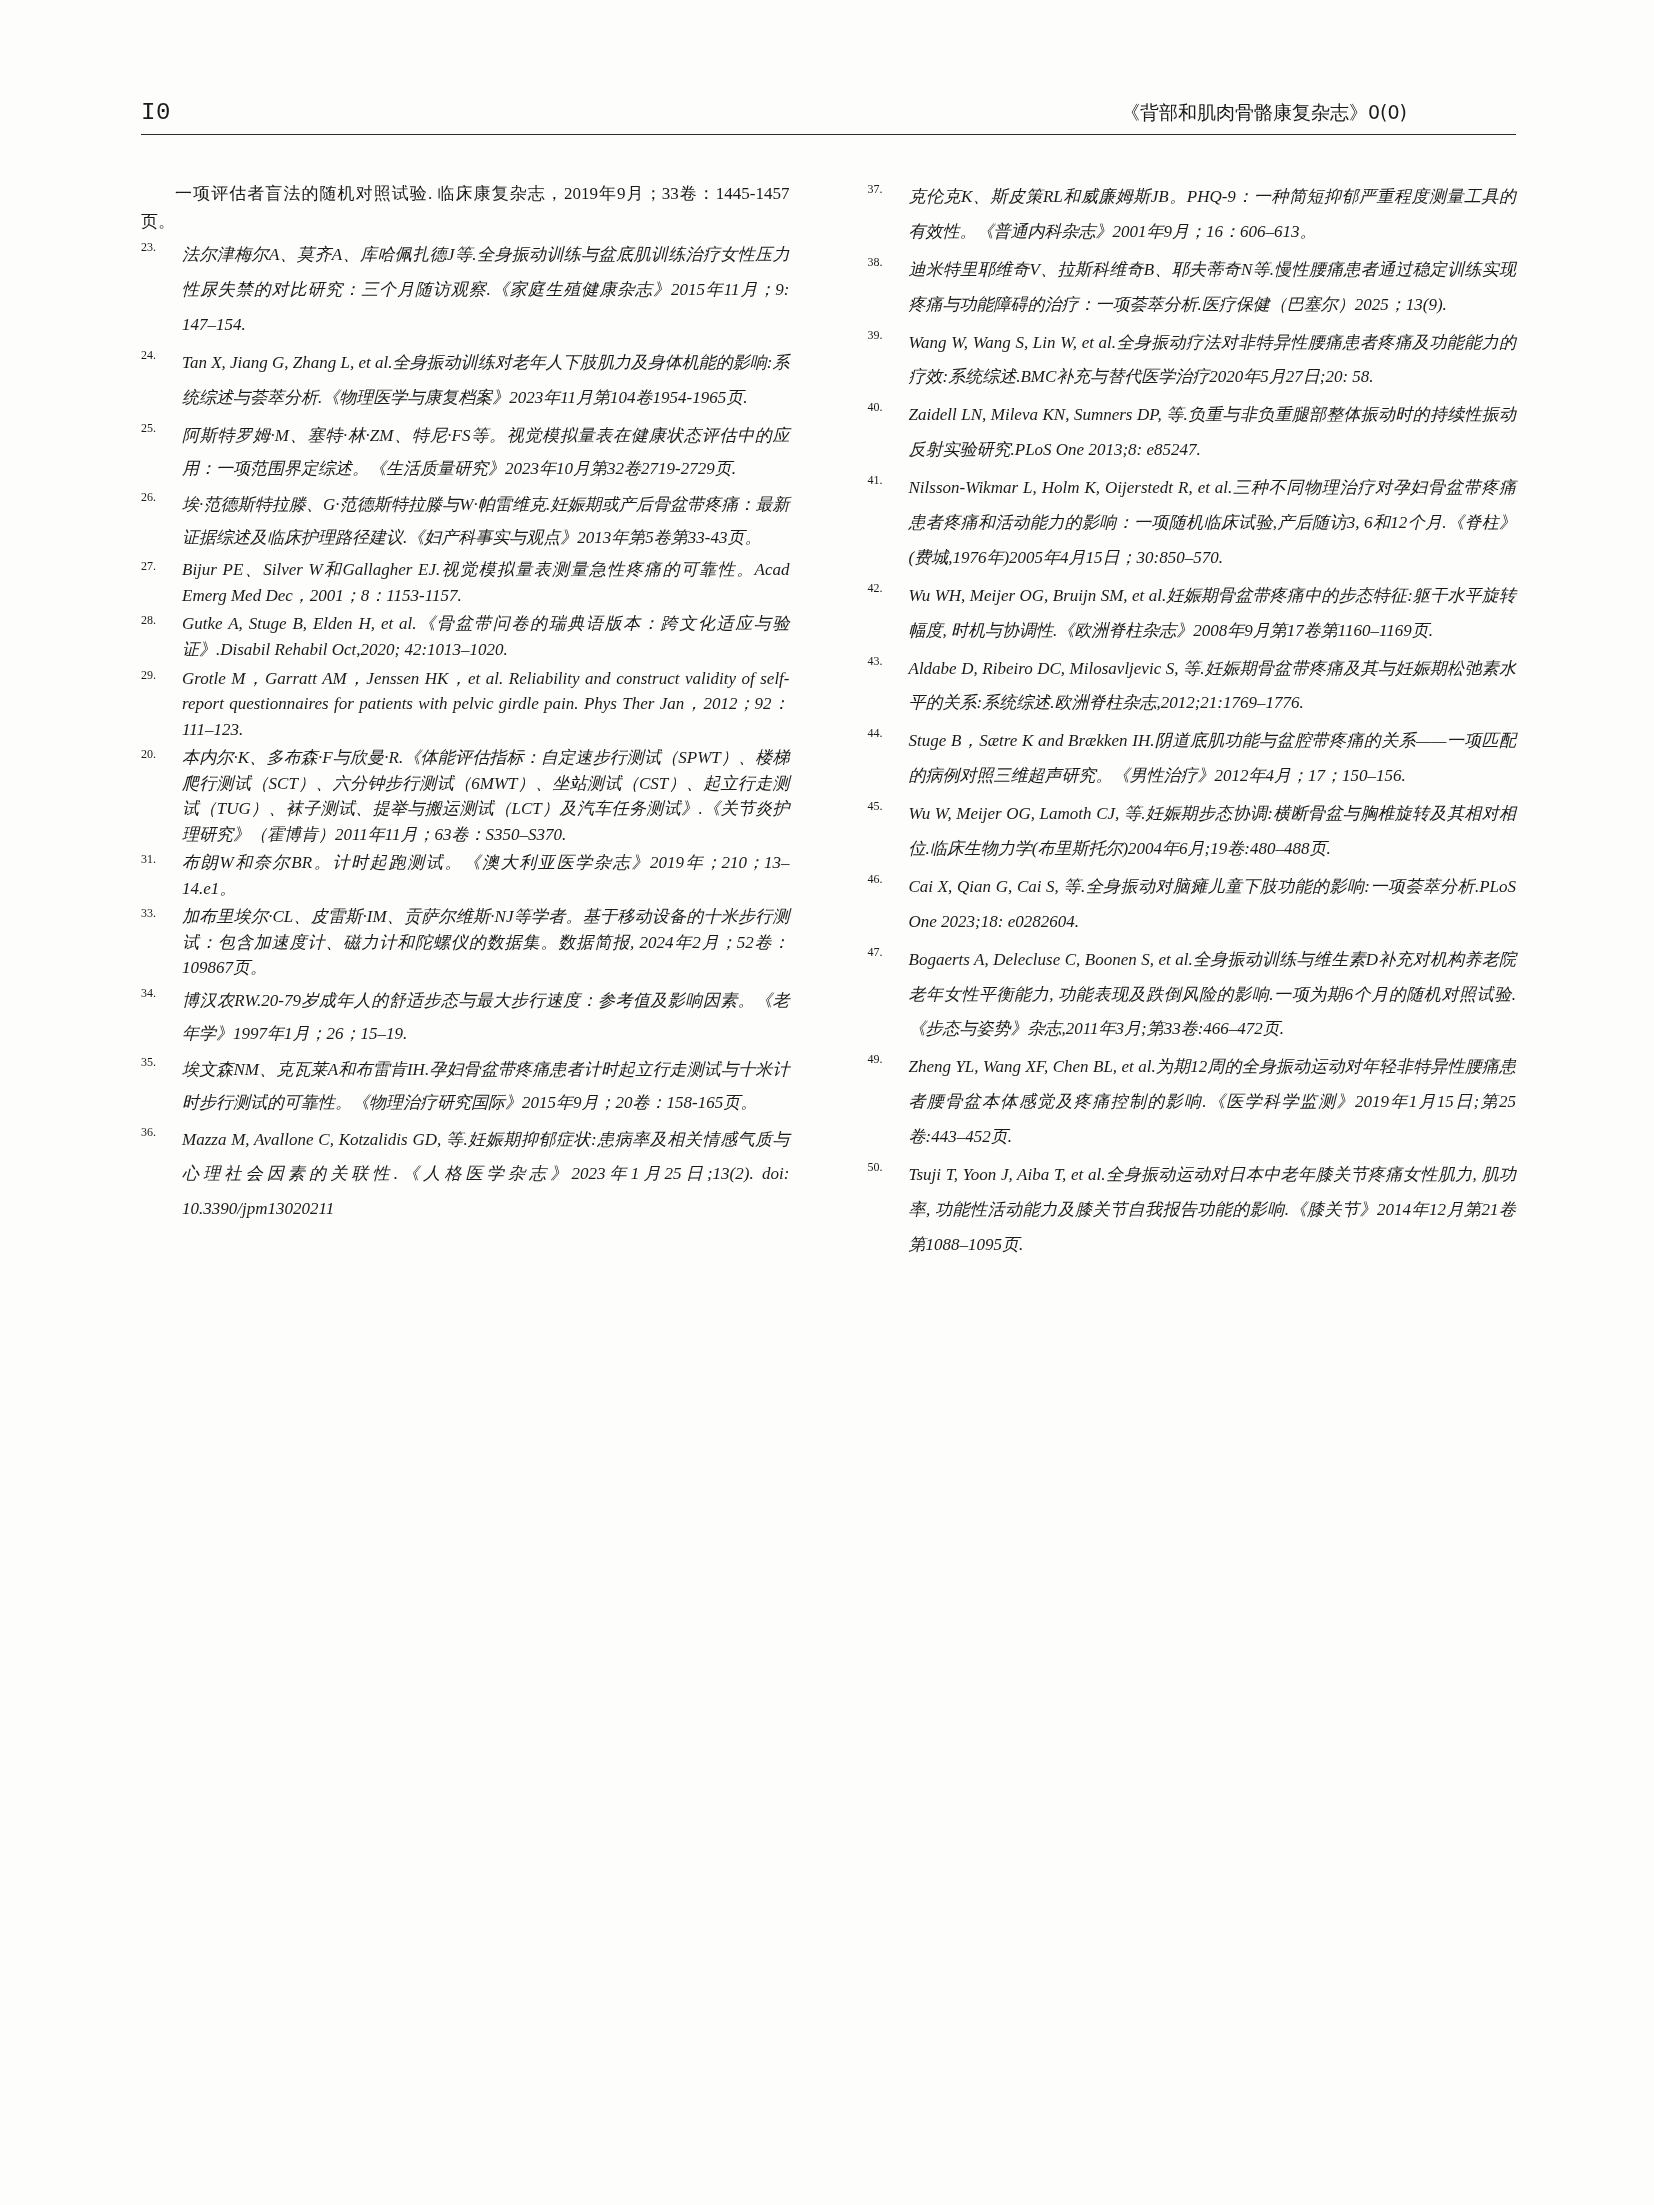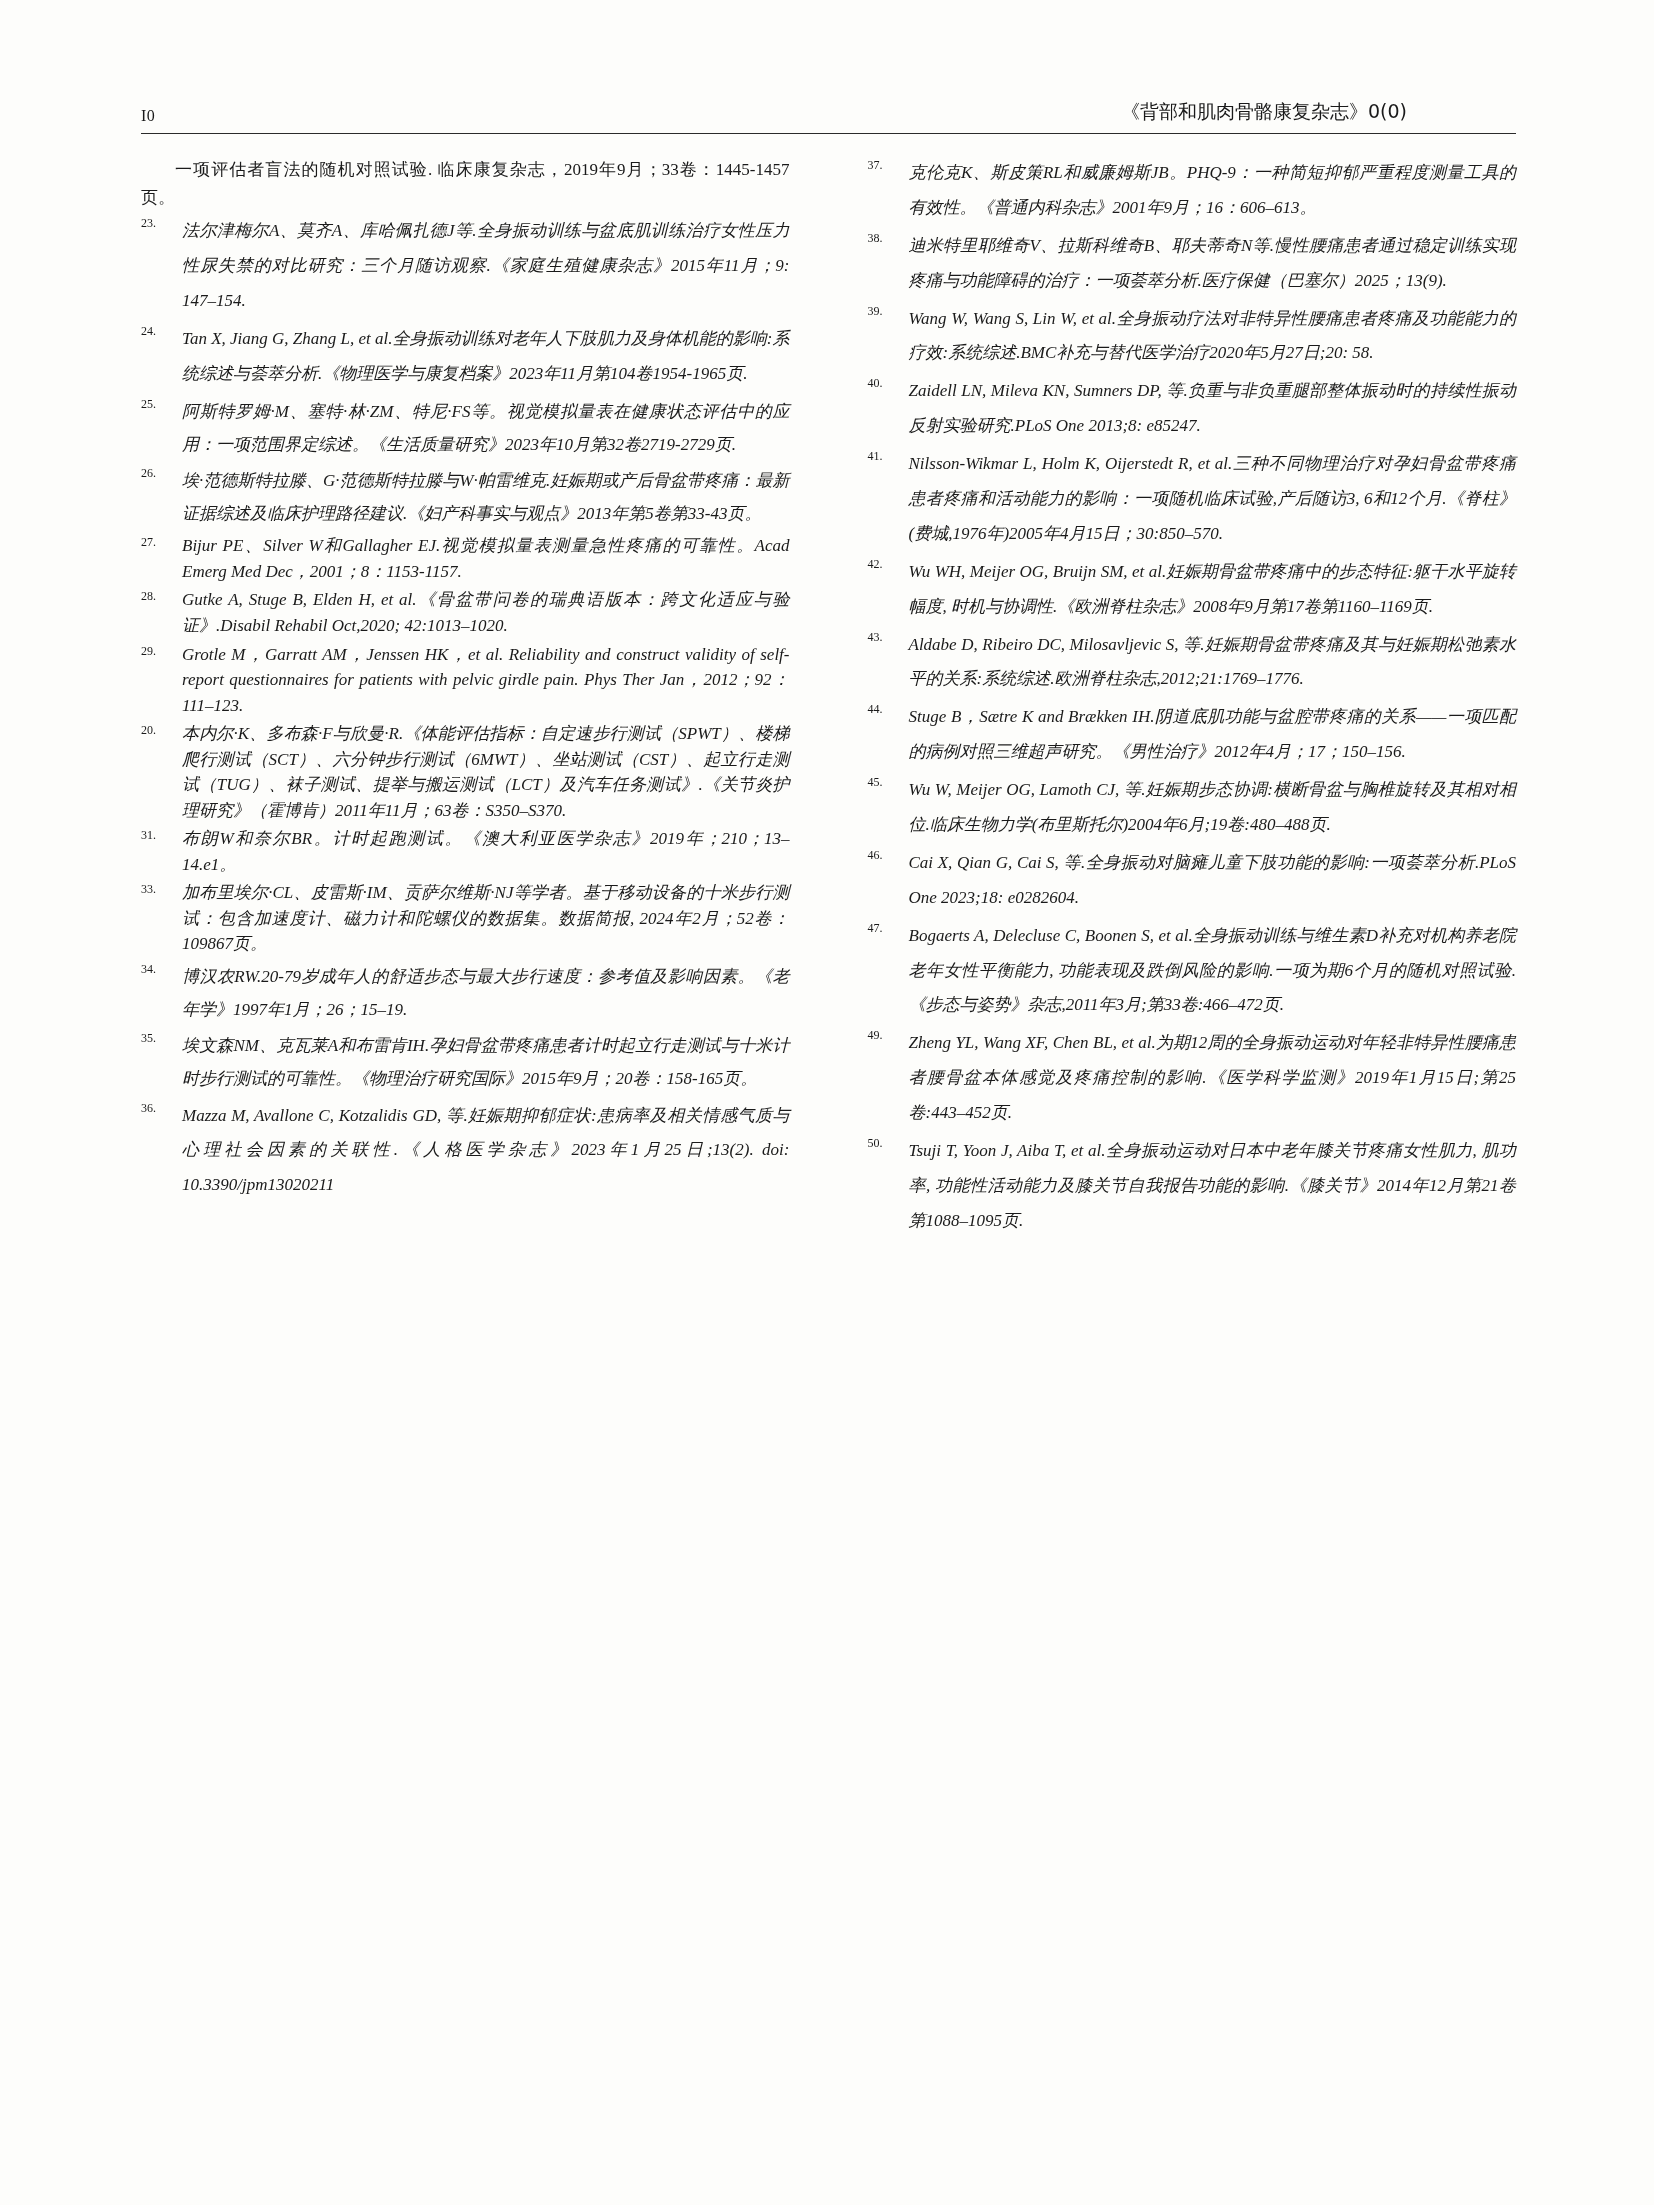--- a/index.html
+++ b/index.html
@@ -26,39 +26,40 @@
     left: 141px;
     top: 99px;
     width: 1375px;
     display: flex;
     align-items: flex-end;
     justify-content: space-between;
     padding-bottom: 8.3px;
     border-bottom: 1px solid #2b2b2b;
   }
   .folio {
-    font-size: 16px;
+    font-size: 24px;
     letter-spacing: 0.5px;
-    font-family: Liberation Serif, serif;
+    font-family: Liberation Mono, monospace;
   }
   .running-title {
     font-size: 19px;
     font-family: "DejaVu Sans", sans-serif;
     margin-right: 109px;
   }
   .columns {
     position: absolute;
     left: 141px;
     top: 156px;
     width: 1375px;
     display: flex;
     gap: 78px;
   }
   .col {
     width: 649px;
+    margin-top: 24px;
   }
   .ref {
     display: flex;
     margin-bottom: 3.1px;
     page-break-inside: avoid;
   }
   .ref-num {
     width: 41px;
     flex: 0 0 41px;
     font-size: 12px;

